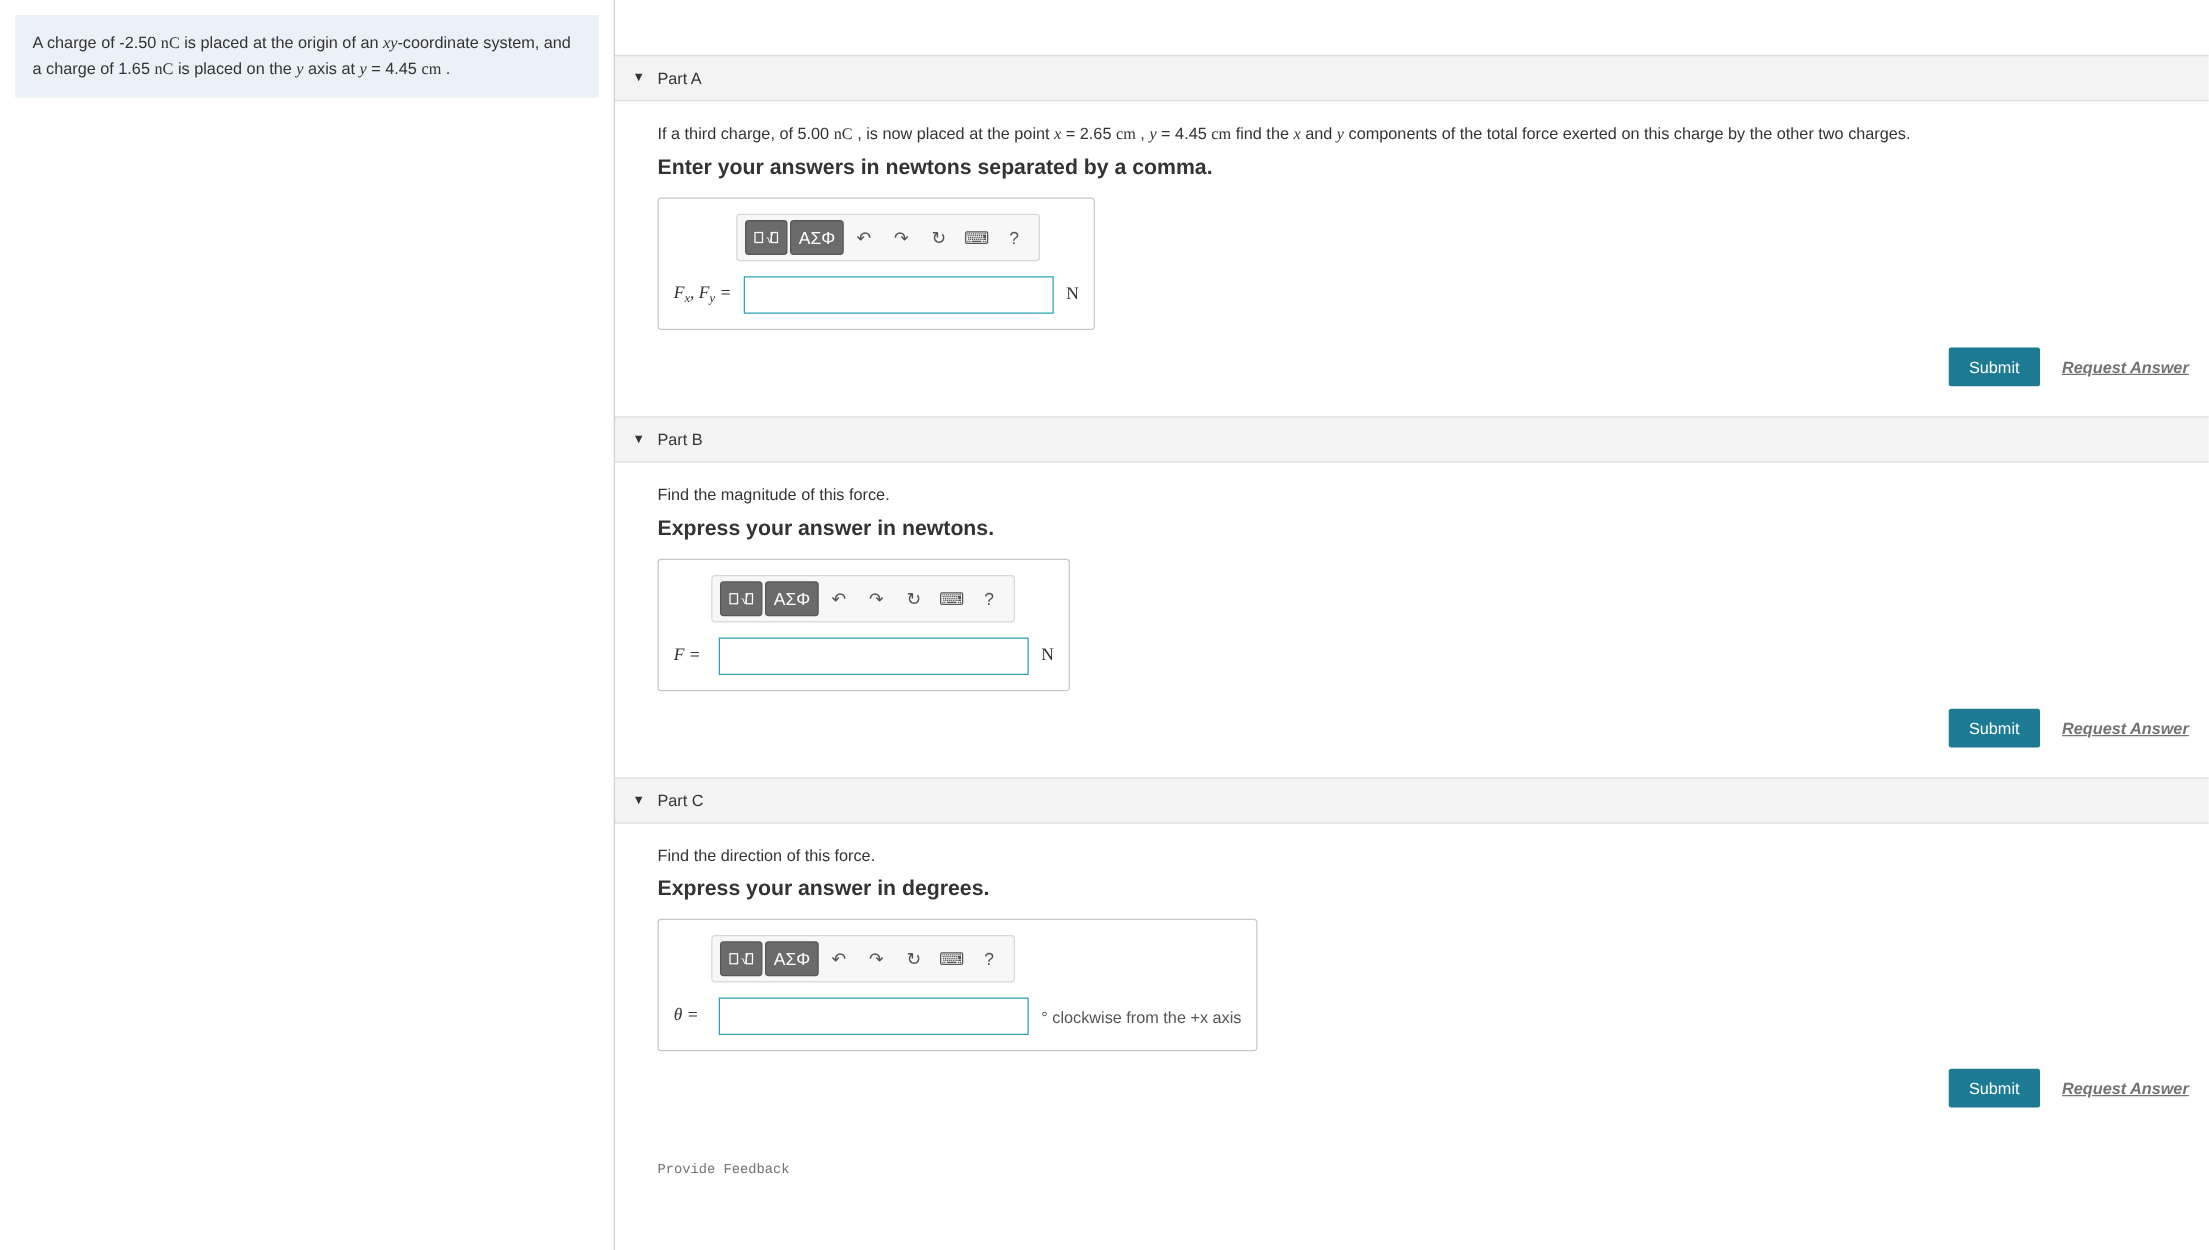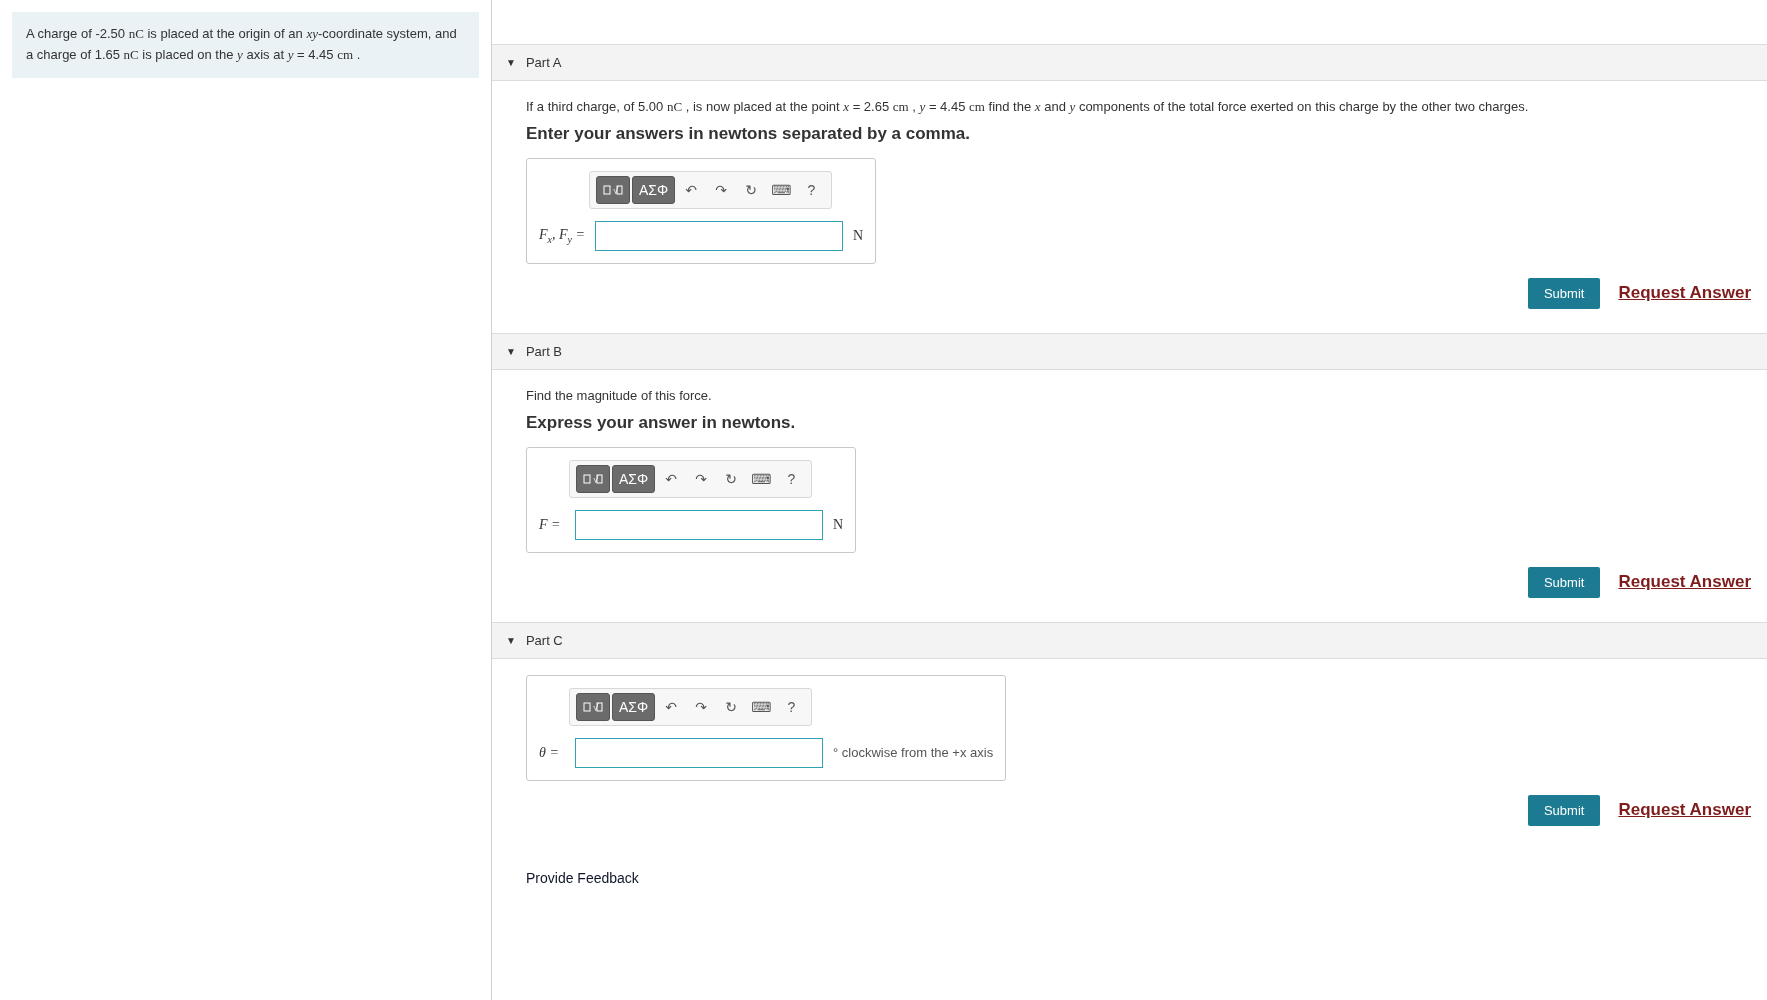--- a/index.html
+++ b/index.html
@@ -140,31 +140,33 @@
 .submit-btn {
   background: #1c7a92;
   color: #fff;
   border: none;
   padding: 8px 16px;
   font-size: 13px;
   cursor: pointer;
   border-radius: 2px;
 }
 .req-link {
-  color: #7f1d1d;
+  color: #737373;
   text-decoration: underline;
-  font-size: 17px;
+  font-size: 13px;
   font-weight: bold;
   cursor: pointer;
+  font-style: italic;
 }
 .feedback {
-  color: #0f172a;
-  font-size: 14px;
+  color: #737373;
+  font-size: 11px;
   padding: 20px 0 0 34px;
   cursor: pointer;
+  font-family: Liberation Mono, monospace;
 }
 </style>
 </head>
 <body>
 
 <div class="layout">
   <div class="left-col">
     <div class="problem-box">
       <span>A charge of -2.50 </span><span class="unit">nC</span><span> is placed at the origin of an </span><span class="math">xy</span><span>-coordinate system, and a charge of 1.65 </span><span class="unit">nC</span><span> is placed on the </span><span class="math">y</span><span> axis at </span><span class="math">y</span><span> = 4.45 </span><span class="unit">cm</span><span> .</span>
     </div>
@@ -252,20 +254,22 @@
         </div>
       </div>
     </div>
 
     <div class="part">
       <div class="part-header">
         <span class="tri">▼</span>
         <span class="title">Part C</span>
       </div>
       <div class="part-body">
+        <div class="qtext">Find the direction of this force.</div>
+        <div class="instr">Express your answer in degrees.</div>
 
         <div class="answer-box">
           <div class="toolbar" style="margin-left:30px">
             <span class="btn dark">
                 <svg width="20" height="14" viewBox="0 0 20 14">
                   <rect x="1" y="3" width="6" height="8" fill="none" stroke="#fff" stroke-width="1"></rect>
                   <text x="10" y="11" font-size="10" fill="#fff">√</text>
                   <rect x="14" y="3" width="5" height="8" fill="none" stroke="#fff" stroke-width="1"></rect>
                 </svg>
               </span>

